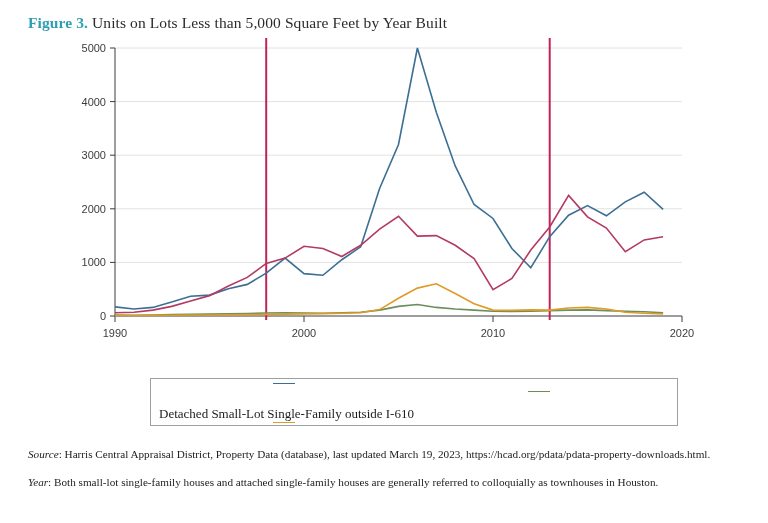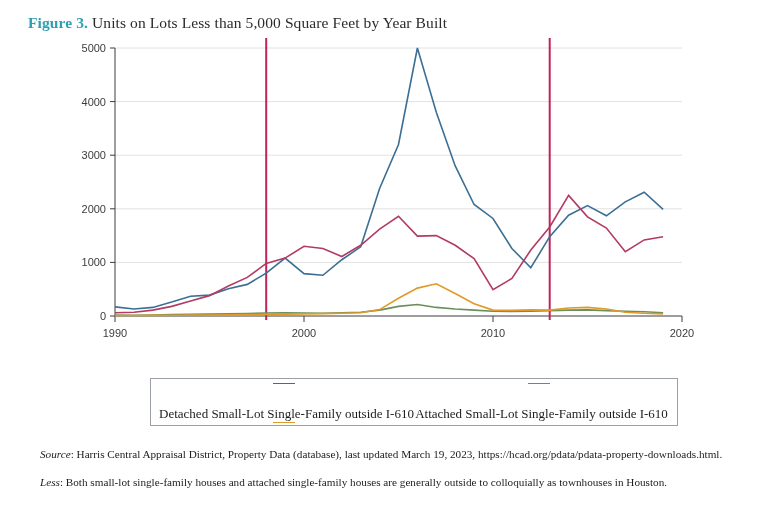--- a/index.html
+++ b/index.html
@@ -79,21 +79,20 @@
   }
   .notes {
     position: absolute;
     left: 28px;
     top: 446px;
     width: 716px;
     font-size: 11.2px;
     line-height: 1.45;
     font-family: "Liberation Serif", serif;
     color: #1c1c1c;
-    margin-left: 12px;
   }
   .notes .src-line {
     margin-bottom: 12px;
   }
   .notes em {
     font-style: italic;
   }
   .axis-label {
     font-size: 11px;
     font-family: "Liberation Sans", sans-serif;
@@ -169,30 +168,29 @@
   </div>
 
   <div class="legend-box">
     <div class="legend-grid">
       <div class="legend-item">
         <span class="legend-swatch" style="border-top-color:#3b6f94"></span>
         <span>Detached Small-Lot Single-Family outside I-610</span>
       </div>
       <div class="legend-item">
         <span class="legend-swatch" style="border-top-color:#6a8f5a"></span>
-        <span>Attached Small-Lot Single-Family outside I-610</span>
       </div>
       <div class="legend-item">
         <span class="legend-swatch" style="border-top-color:#e09a28"></span>
       </div>
     </div>
   </div>
 
   <div class="notes">
     <div class="src-line">
       <em>Source</em><span>: Harris Central Appraisal District, Property Data (database), last updated March 19, 2023, https://hcad.org/pdata/pdata-property-downloads.html.</span>
     </div>
     <div>
-      <em>Less</em><span>: Both small-lot single-family houses and attached single-family houses are generally outside to colloquially as townhouses in Houston.</span>
+      <em>Year</em><span>: Both small-lot single-family houses and attached single-family houses are generally referred to colloquially as townhouses in Houston.</span>
     </div>
   </div>
 
 </div>
 
 </body></html>

